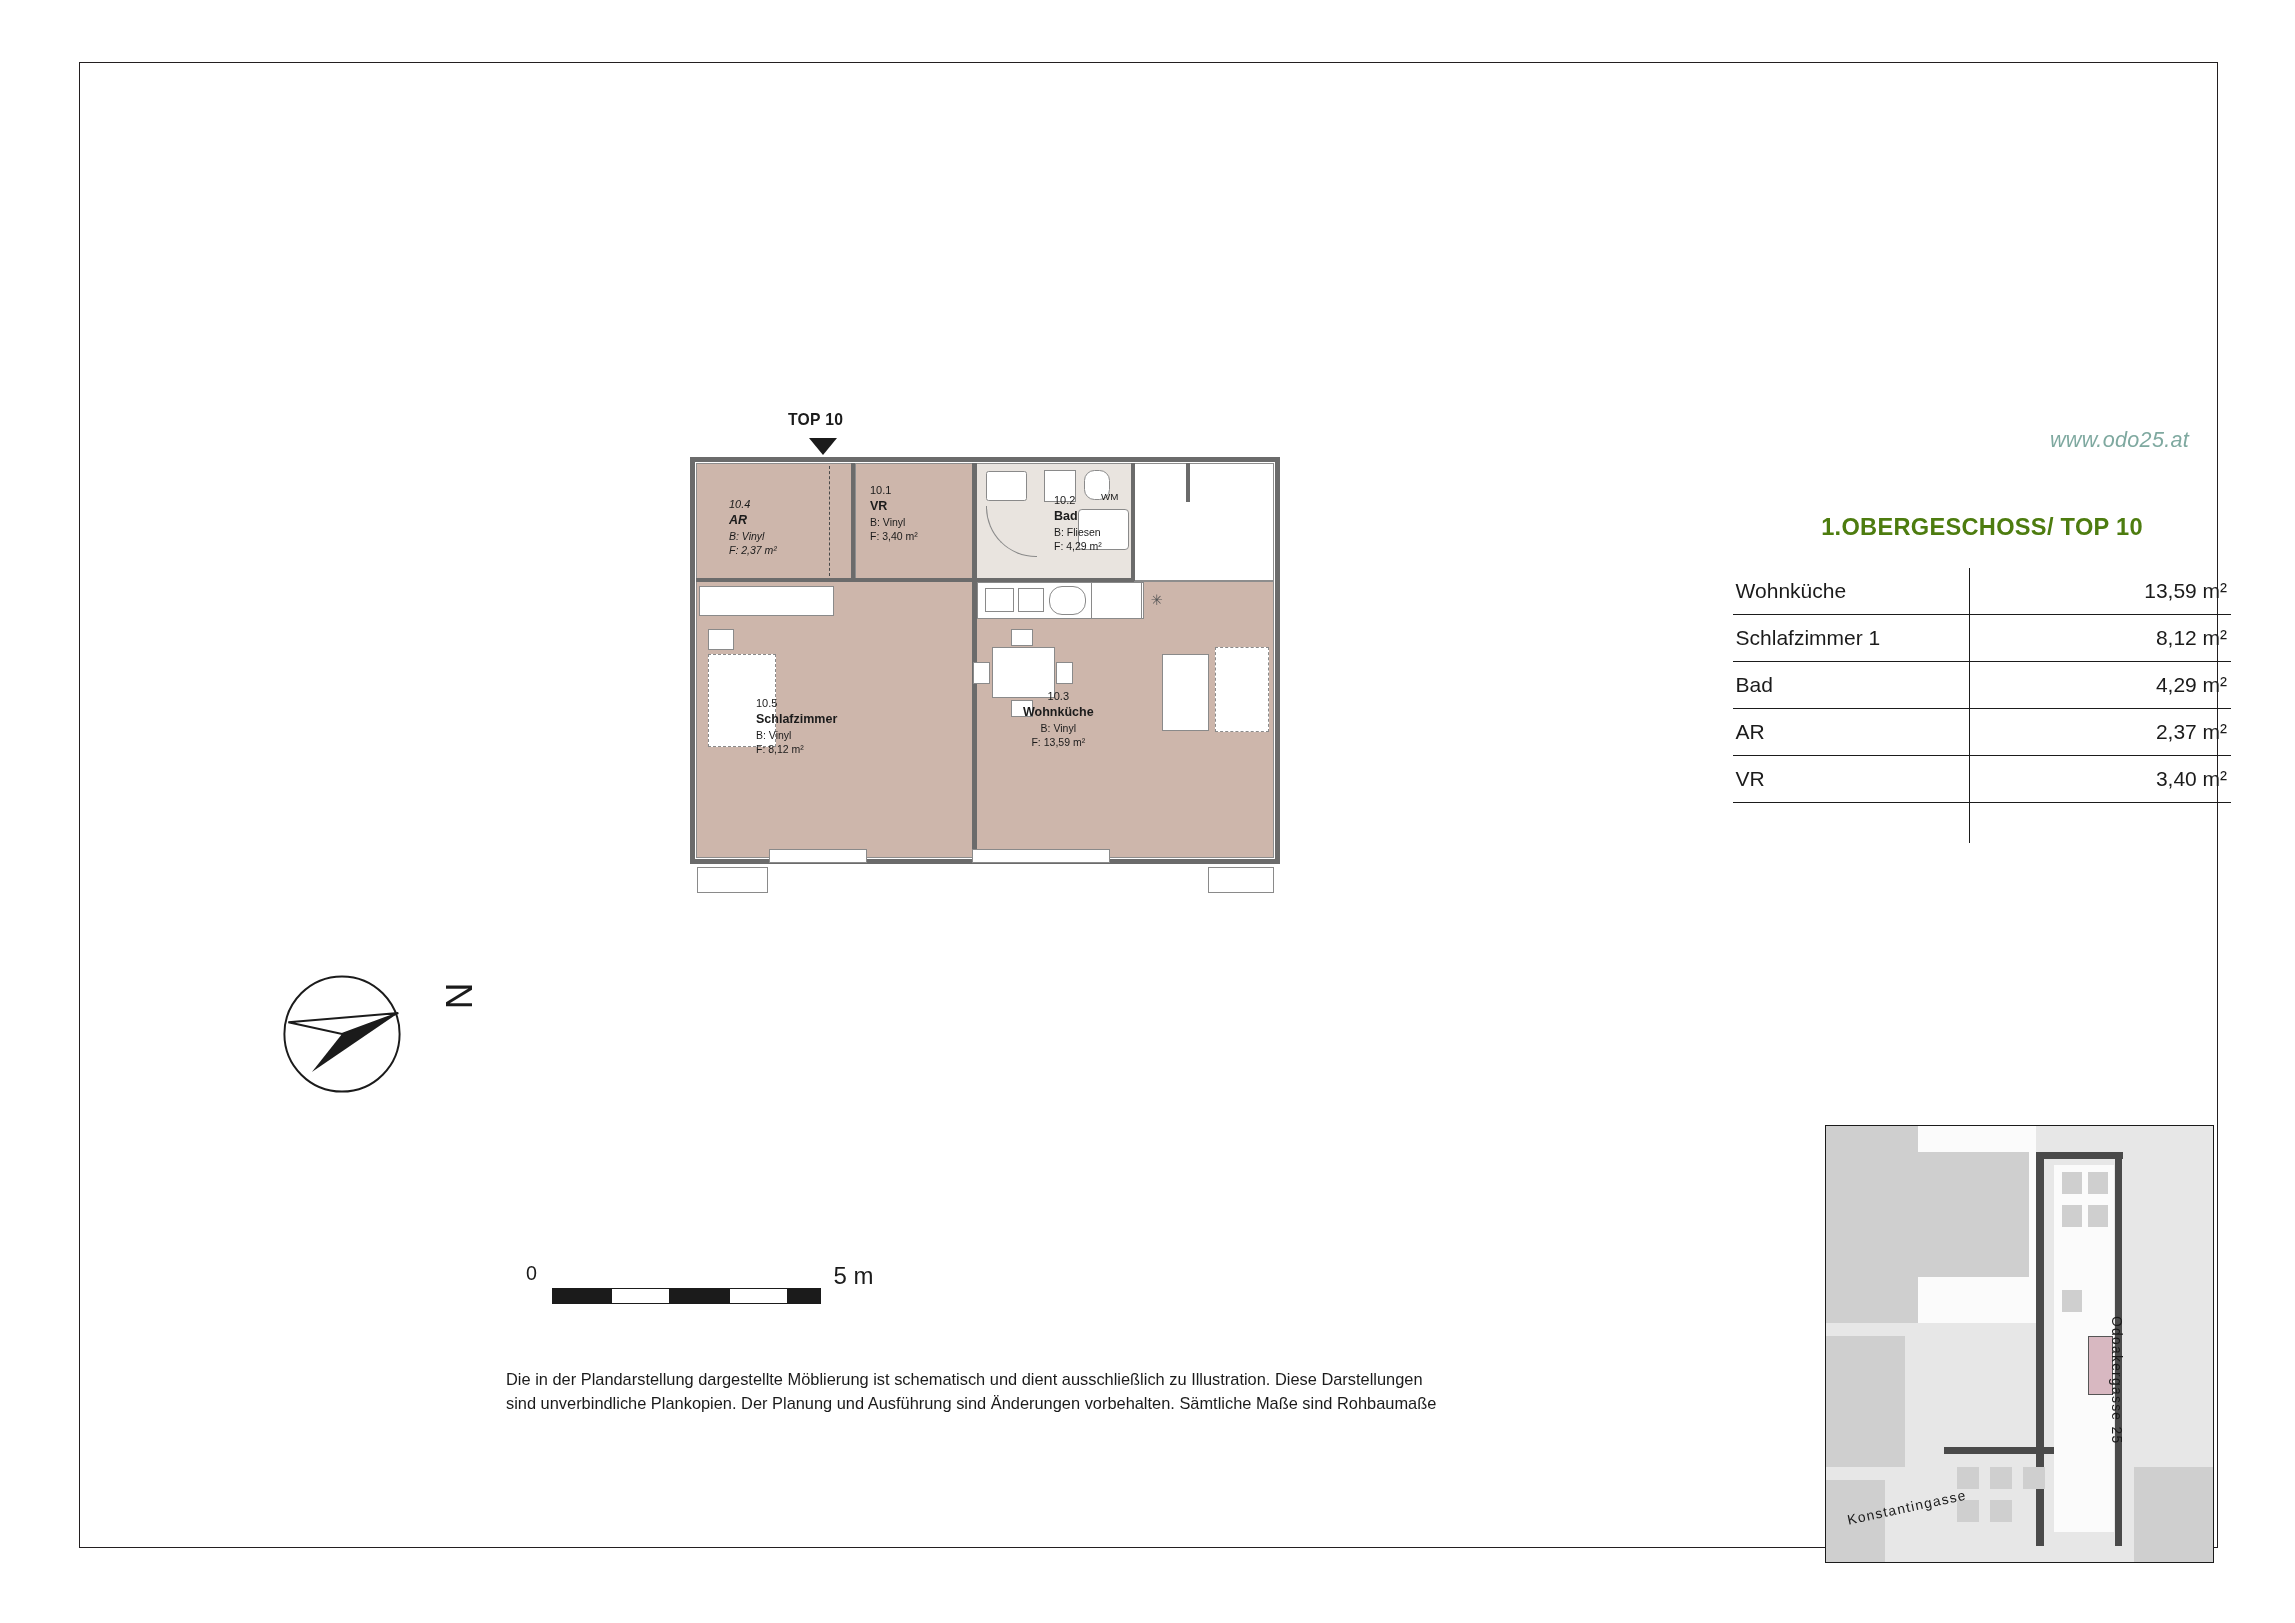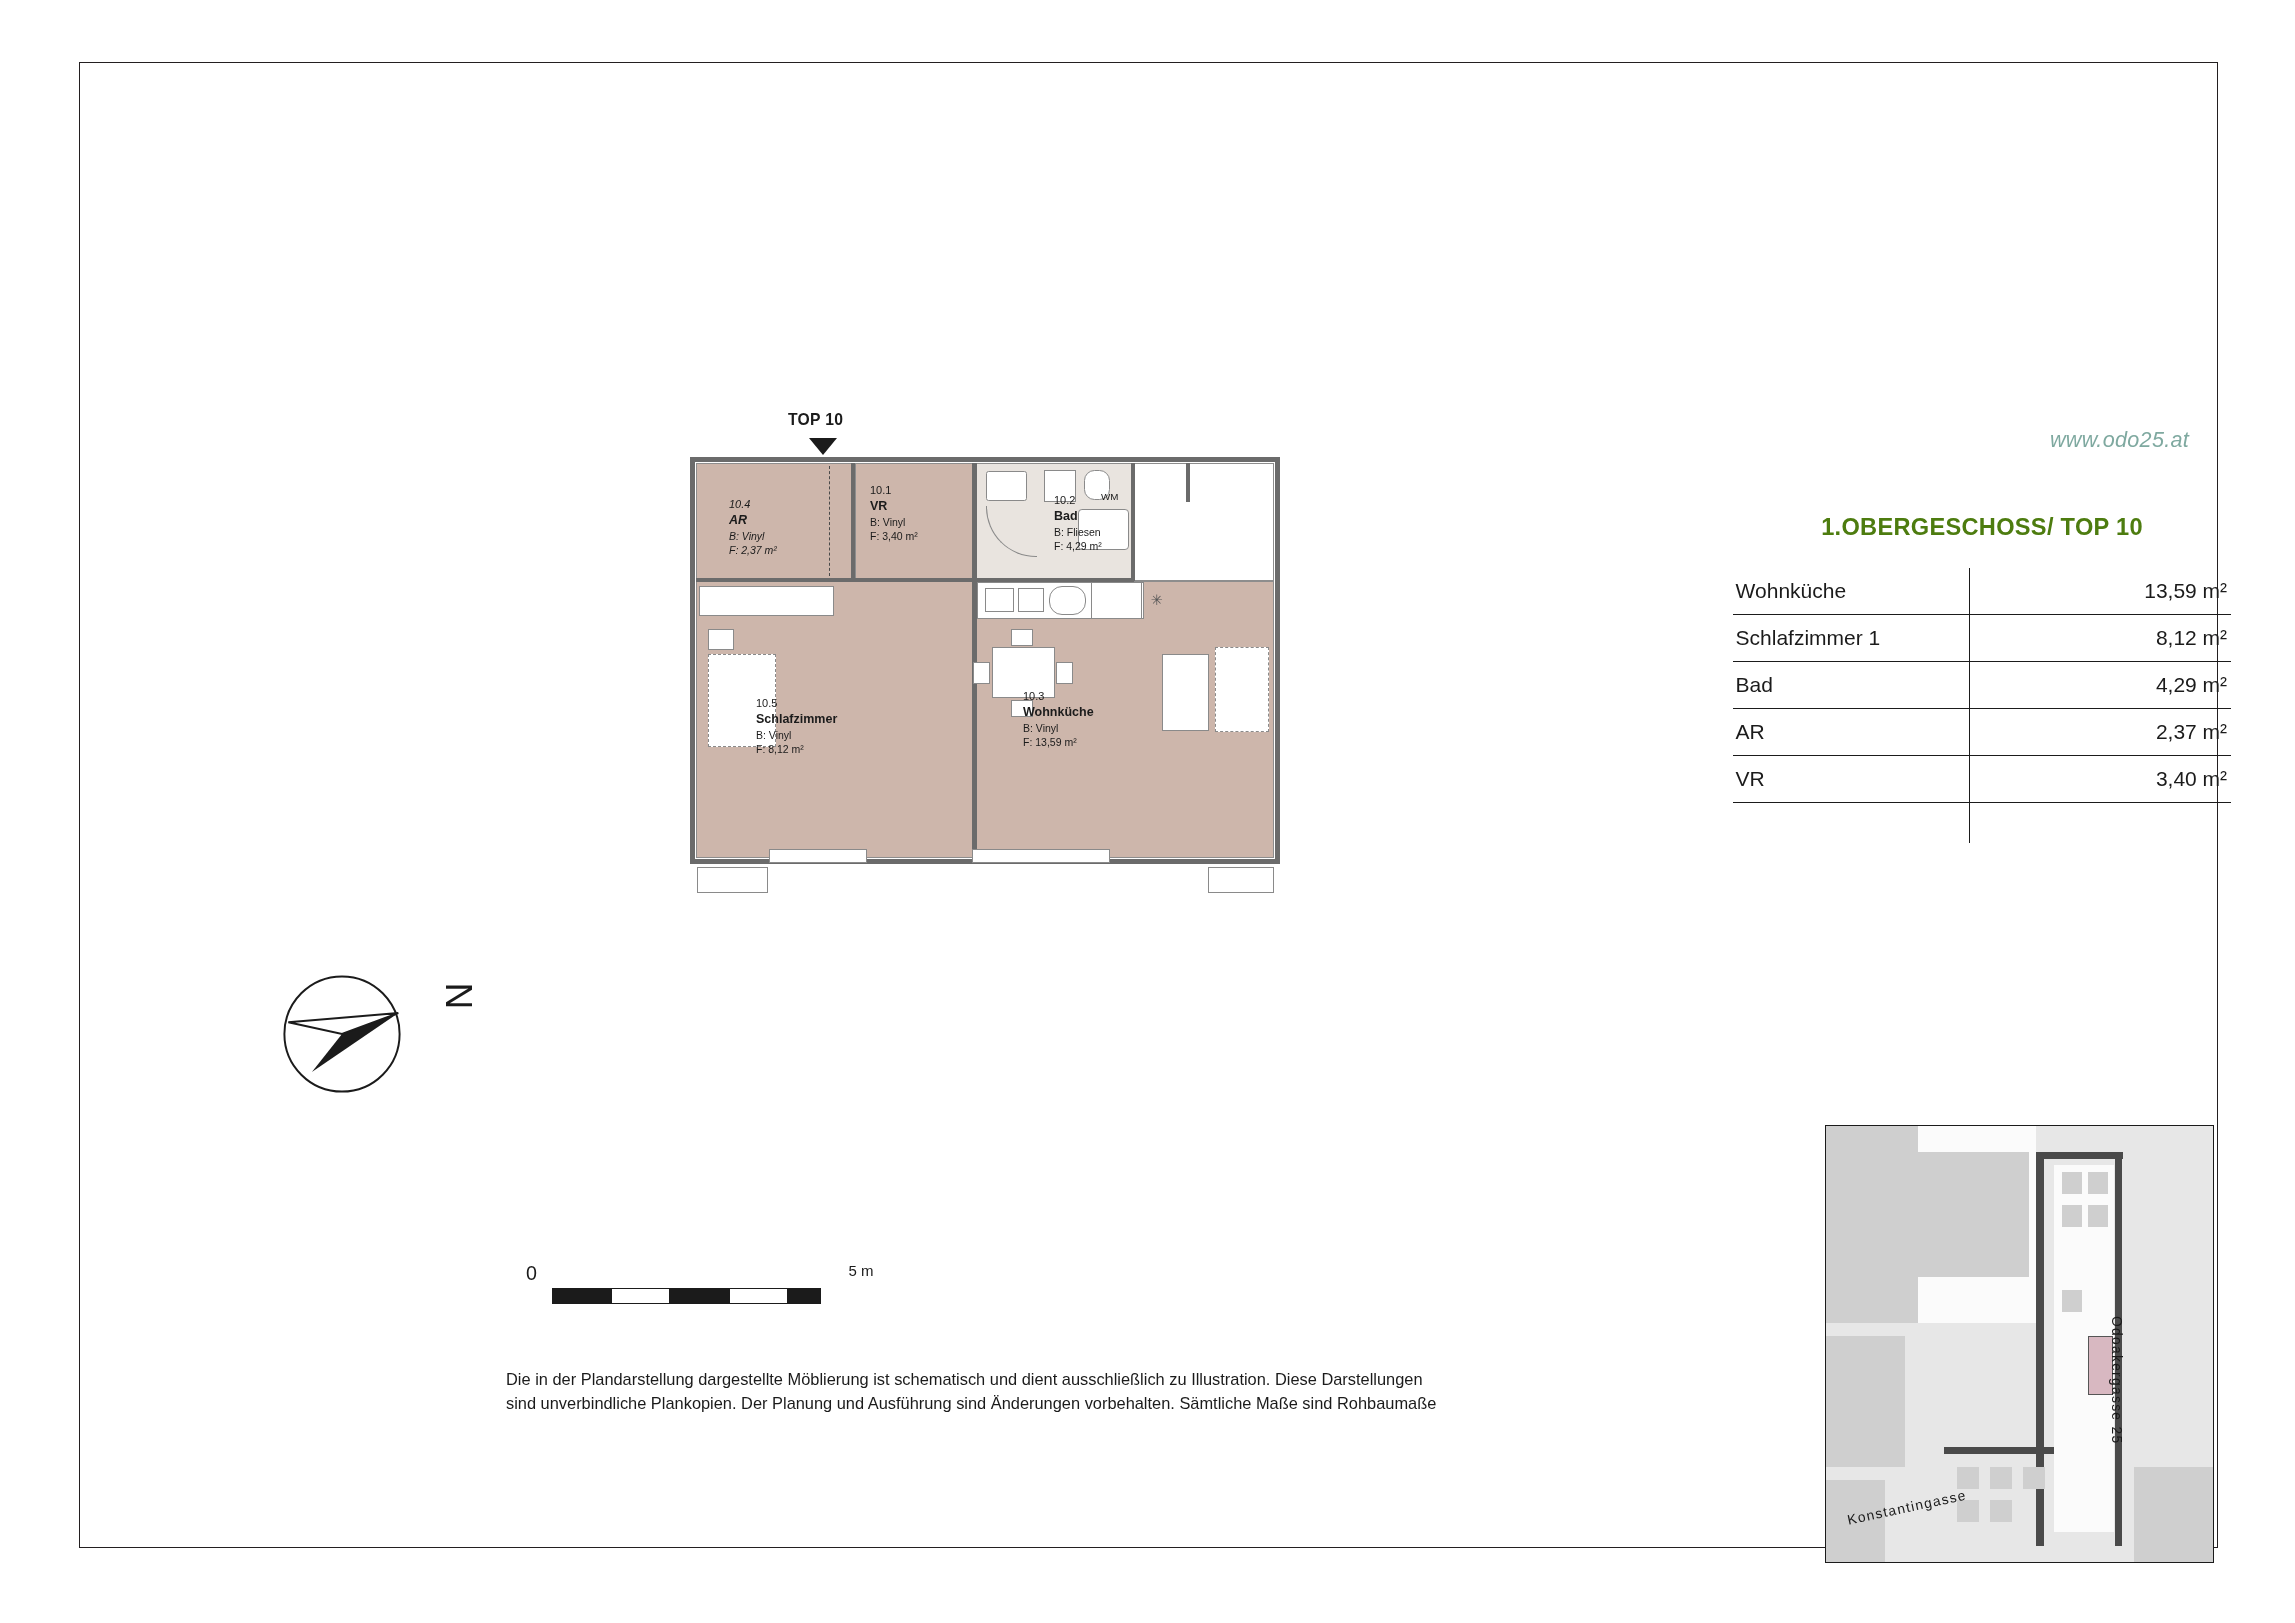--- a/index.html
+++ b/index.html
@@ -185,21 +185,21 @@
     color: #1b1b1b;
     transform: rotate(-90deg);
     transform-origin: center;
     font-family: "Liberation Sans", sans-serif;
   }
 
   
   .scalebar { position: absolute; left: 446px; top: 1207px; width: 341px; height: 46px; }
   .sb-seg { position: absolute; top: 18.4px; height: 15.7px; border: 1.3px solid #1b1b1b; box-sizing: border-box; }
   .sb-0 { position: absolute; left: 0; top: -7.9px; font-size: 19.7px; color: #1b1b1b; }
-  .sb-5 { position: absolute; right: -6.6px; top: -7.9px; font-size: 15px; color: #1b1b1b; }
+  .sb-5 { position: absolute; right: -6.6px; top: -7.9px; font-size: 24px; color: #1b1b1b; }
 
   
   .disclaimer {
     position: absolute;
     left: 426px;
     top: 1305px;
     width: 931px;
     font-size: 16.4px;
     line-height: 1.45;
     color: #1b1b1b;
@@ -337,21 +337,21 @@
   </div>
   <div class="lbl" style="left:1021px; top:427px; font-size:9.8px;">WM</div>
 
   <div class="lbl" style="left:676px; top:633px;">
     <div class="num">10.5</div>
     <div class="nm">Schlafzimmer</div>
     <div class="sm">B: Vinyl</div>
     <div class="sm">F: 8,12 m²</div>
   </div>
 
-  <div class="lbl" style="left:943px; top:626px;">
+  <div class="lbl" style="left:943px; top:626px;text-align:center;">
     <div class="num">10.3</div>
     <div class="nm">Wohnküche</div>
     <div class="sm">B: Vinyl</div>
     <div class="sm">F: 13,59 m²</div>
   </div>
 
   <div class="compass">
     <svg width="144" height="144" viewBox="0 0 220 220">
       <circle cx="110" cy="110" r="88" fill="#ffffff" stroke="#1b1b1b" stroke-width="3"></circle>
       <polygon points="196,78 110,110 64,168" fill="#1b1b1b"></polygon>

